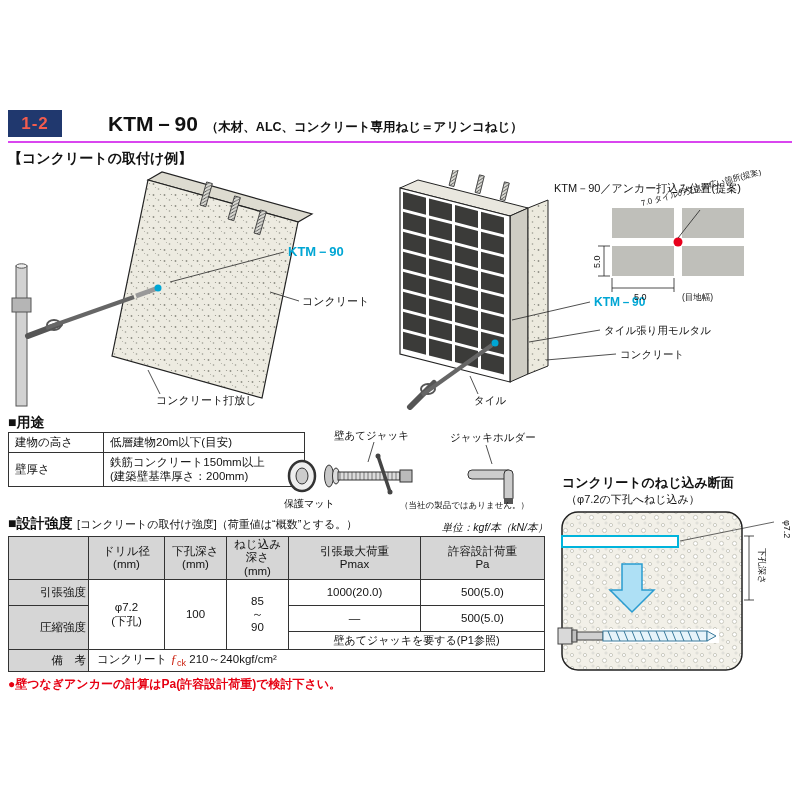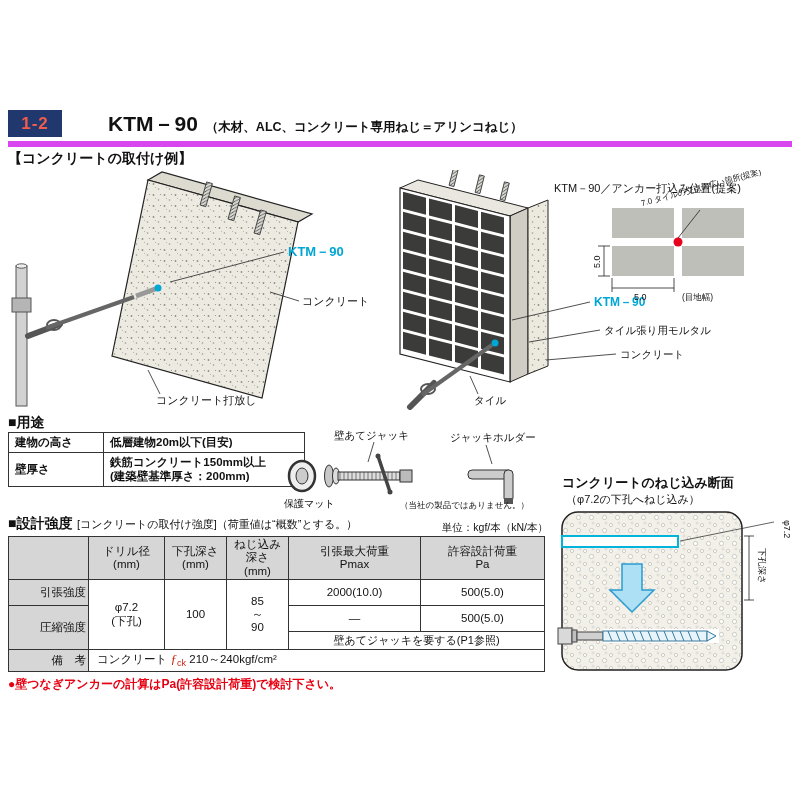--- a/index.html
+++ b/index.html
@@ -1,47 +1,47 @@
 <!DOCTYPE html>
 <html><head>
 <meta charset="utf-8">
 <style>
   html,body{margin:0;padding:0;background:#fff;}
   #page{position:relative;width:800px;height:800px;background:#fff;overflow:hidden;
         font-family:"Liberation Sans","DejaVu Sans",sans-serif;color:#111;}
   .abs{position:absolute;}
 
   
-  #header{left:8px;top:110px;width:784px;height:31px;border-bottom:6px solid #d946ef;}
+  #header{left:8px;top:110px;width:784px;height:31px;border-bottom:2px solid #d946ef;}
   #badge{left:0;top:0;width:54px;height:27px;background:#20386e;color:#f25c4e;
          display:flex;align-items:center;justify-content:center;
          font-size:17px;font-weight:bold;letter-spacing:1px;}
   #title{left:72px;top:0;font-size:21px;font-weight:bold;white-space:nowrap;margin-left:28px;}
   #subtitle{font-size:12.5px;font-weight:bold;margin-left:8px;}
 
   .sec-heading{font-size:14px;font-weight:bold;}
 
   
   .usage-table{border-collapse:collapse;}
   .usage-table th,.usage-table td{border:1px solid #333;font-size:11.5px;padding:2px 6px;
-         text-align:left;font-weight:bold;vertical-align:middle;}
+         text-align:left;font-weight:normal;vertical-align:middle;}
   .usage-table th{width:82px;}
   .usage-table td{width:188px;line-height:1.25;}
 
   
   .design-table{border-collapse:collapse;table-layout:fixed;}
   .design-table th,.design-table td{border:1px solid #333;font-size:11.5px;text-align:center;
          padding:1px 2px;line-height:1.15;vertical-align:middle;}
   .design-table thead th{background:#d6d6d6;font-weight:normal;height:40px;}
   .design-table tbody th{background:#d6d6d6;font-weight:normal;text-align:right;}
   .corner{background:linear-gradient(to bottom right,rgba(0,0,0,0) 49.4%,#333 49.4%,#333 50.6%,rgba(0,0,0,0) 50.6%),#d6d6d6;}
   .remarks-val{text-align:left !important;padding-left:8px !important;}
   .fsym{color:#cc2211;font-style:italic;font-family:"Liberation Serif",serif;font-size:13px;}
   .fsub{color:#cc2211;font-size:9px;vertical-align:sub;}
-  .unit{font-size:10.5px;text-align:right;}
+  .unit{font-size:10.5px;text-align:right;font-style:italic;}
   .footnote{color:#e60012;font-size:12px;font-weight:bold;}
 
   svg text{font-family:"Liberation Sans","DejaVu Sans",sans-serif;fill:#111;}
   .cyan-label{fill:#00a6d4;font-weight:bold;}
   .cs-title{font-size:13px;font-weight:bold;}
   .cs-sub{font-size:11px;}
 </style>
 </head>
 <body>
 
@@ -357,21 +357,21 @@
         <td rowspan="3">
           <div>φ7.2</div>
           <div>(下孔)</div>
         </td>
         <td rowspan="3">100</td>
         <td rowspan="3">
           <div>85</div>
           <div>～</div>
           <div>90</div>
         </td>
-        <td>2000(10.0)</td>
+        <td>1000(20.0)</td>
         <td>500(5.0)</td>
       </tr>
       <tr style="height:26px;">
         <th rowspan="2">圧縮強度</th>
         <td>―</td>
         <td>500(5.0)</td>
       </tr>
       <tr style="height:18px;">
         <td colspan="2" style="font-size:11px;">壁あてジャッキを要する(P1参照)</td>
       </tr>

